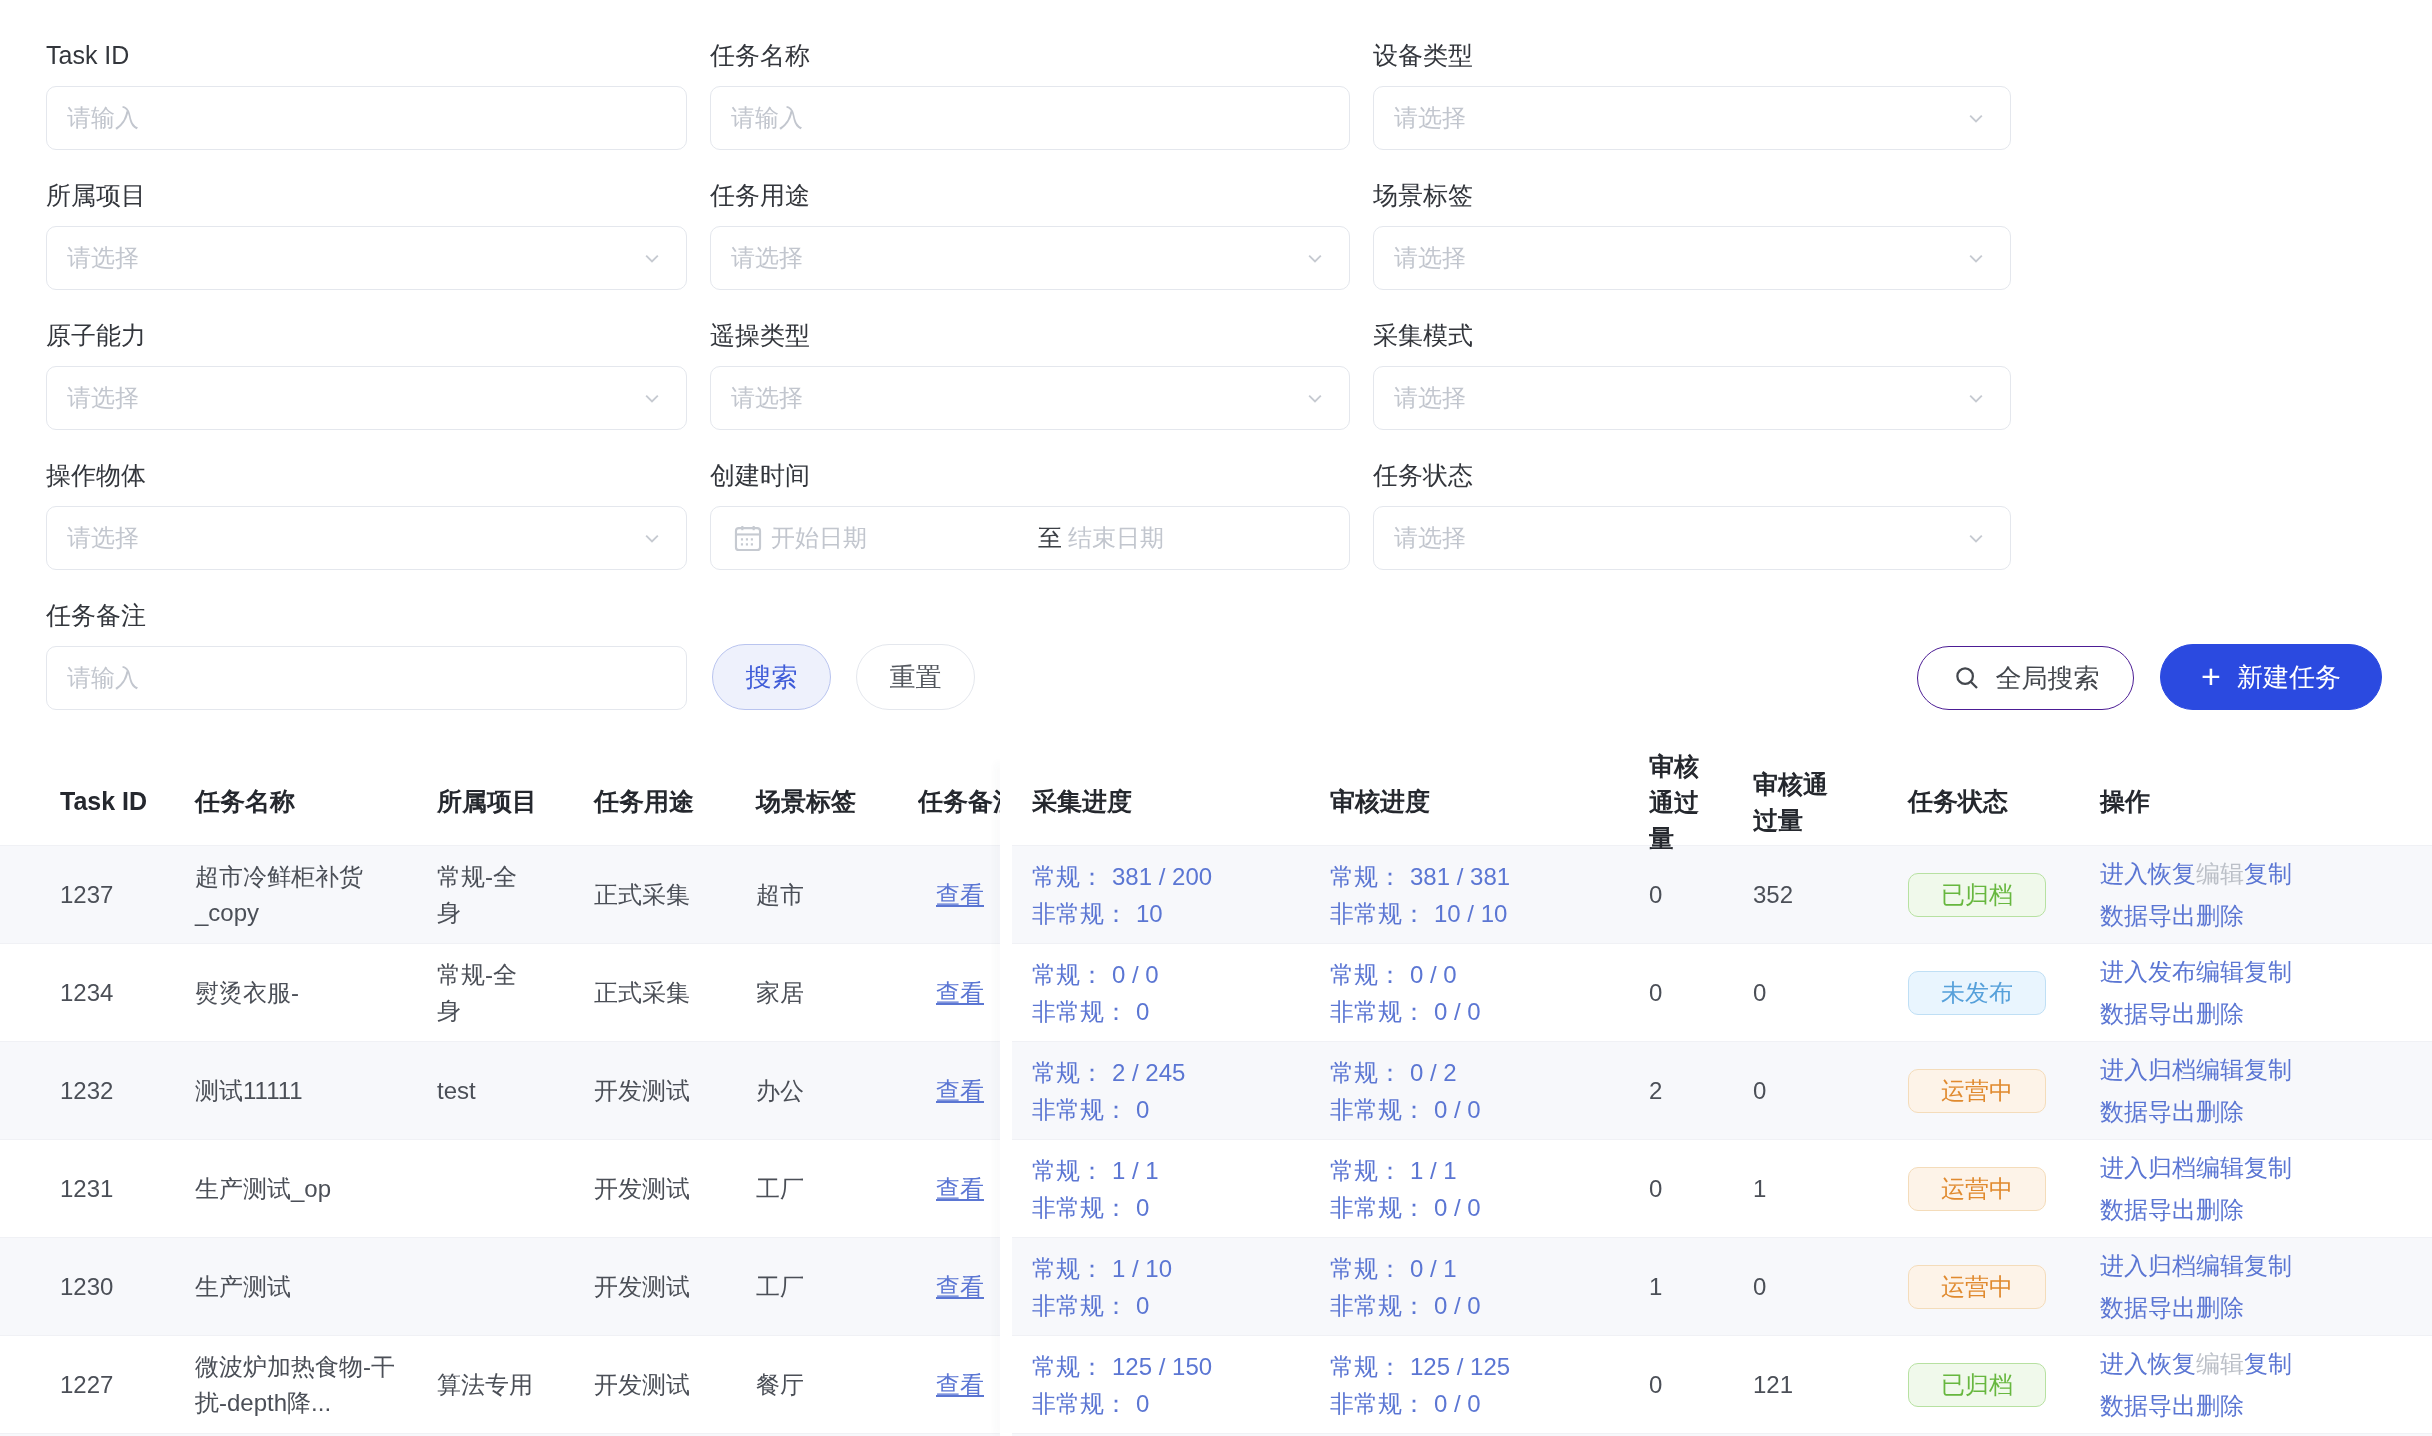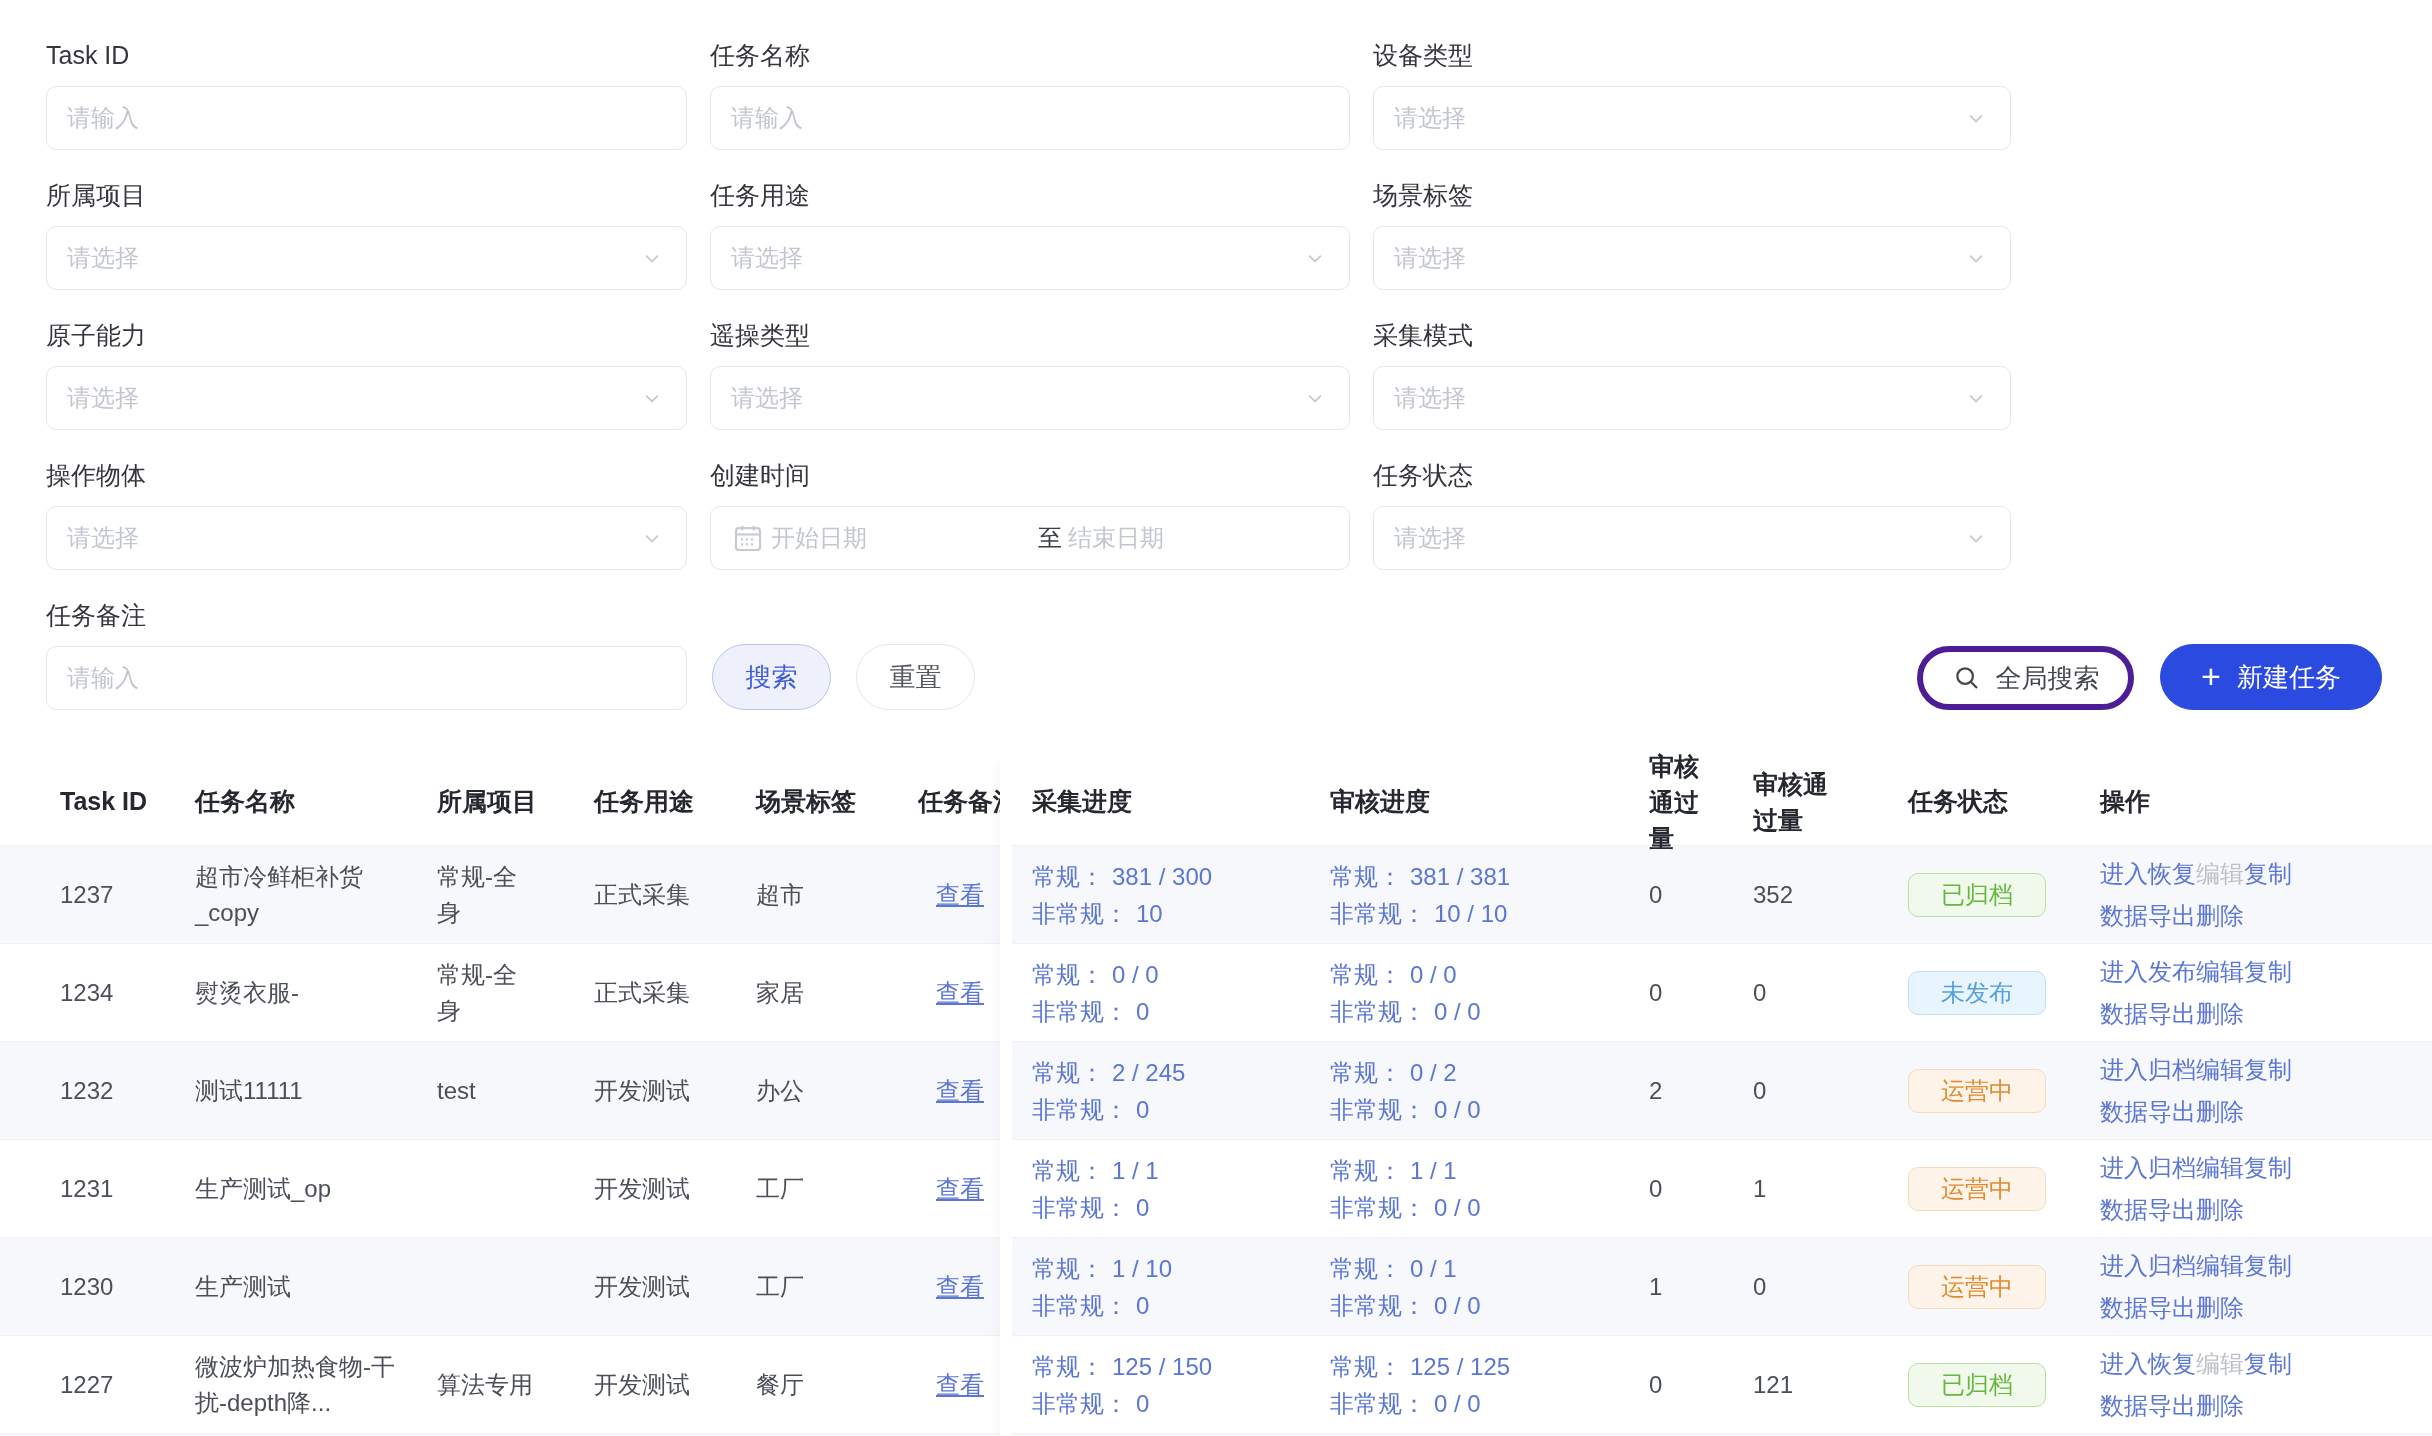--- a/index.html
+++ b/index.html
@@ -23,21 +23,21 @@
   .dr-sep{color:#3c4046;font-size:24px;padding:0 6px;}
   .cal{flex:0 0 auto;display:flex;margin-right:6px;}
   
   .last-row{display:flex;align-items:flex-end;margin-top:28px;padding-right:50px;}
   .last-row .field{width:641px;flex:0 0 auto;}
   .btn{height:66px;border-radius:33px;display:inline-flex;align-items:center;justify-content:center;
     font-size:26px;box-sizing:border-box;cursor:pointer;user-select:none;}
   .btn-search{width:119px;margin-left:25px;background:#eef1fc;border:1px solid #b9c4ef;color:#3f5cd8;}
   .btn-reset{width:119px;margin-left:25px;background:#fff;border:1px solid #e4e7ed;color:#53575e;}
   .spacer{flex:1;}
-  .btn-global{width:217px;height:64px;background:#fff;border:6px solid #4c1d95;color:#43474d;gap:14px;}
+  .btn-global{width:217px;height:64px;background:#fff;border:1px solid #4c1d95;color:#43474d;gap:14px;}
   .btn-create{width:222px;margin-left:26px;background:#2b4ae0;border:1px solid #2b4ae0;color:#fff;gap:16px;font-weight:500;}
   .plus{font-size:34px;line-height:1;margin-top:-3px;}
   
   .table{margin-top:48px;position:relative;width:2432px;}
   .thead{display:flex;align-items:center;height:87px;font-size:25px;font-weight:600;color:#25282e;
     border-bottom:1px solid #f0f1f5;background:#fff;}
   .tr{display:flex;align-items:center;height:97px;font-size:24px;border-bottom:1px solid #f0f1f5;background:#fff;}
   .tr.striped{background:#f7f8fb;}
   .tr.partial{height:6px;border-bottom:none;}
   .td,.th{box-sizing:border-box;flex:0 0 auto;}
@@ -261,21 +261,21 @@
         <div class="td c-name">
           <div class="wrap-name">超市冷鲜柜补货_copy</div>
         </div>
         <div class="td c-project">
           <div class="wrap-proj">常规-全身</div>
         </div>
         <div class="td c-purpose">正式采集</div>
         <div class="td c-scene">超市</div>
         <div class="td c-note"><a class="view-link">查看</a></div>
         <div class="td c-collect">
-          <div class="prog"><span class="lab">常规：</span><span class="val">381 / 300</span></div>
+          <div class="prog"><span class="lab">常规：</span><span class="val">381 / 200</span></div>
           <div class="prog"><span class="lab">非常规：</span><span class="val">10</span></div>
         </div>
         <div class="td c-review">
           <div class="prog"><span class="lab">常规：</span><span class="val">381 / 381</span></div>
           <div class="prog"><span class="lab">非常规：</span><span class="val">10 / 10</span></div>
         </div>
         <div class="td c-pending">0</div>
         <div class="td c-approved">352</div>
         <div class="td c-status"><span class="badge success">已归档</span></div>
         <div class="td c-ops">

